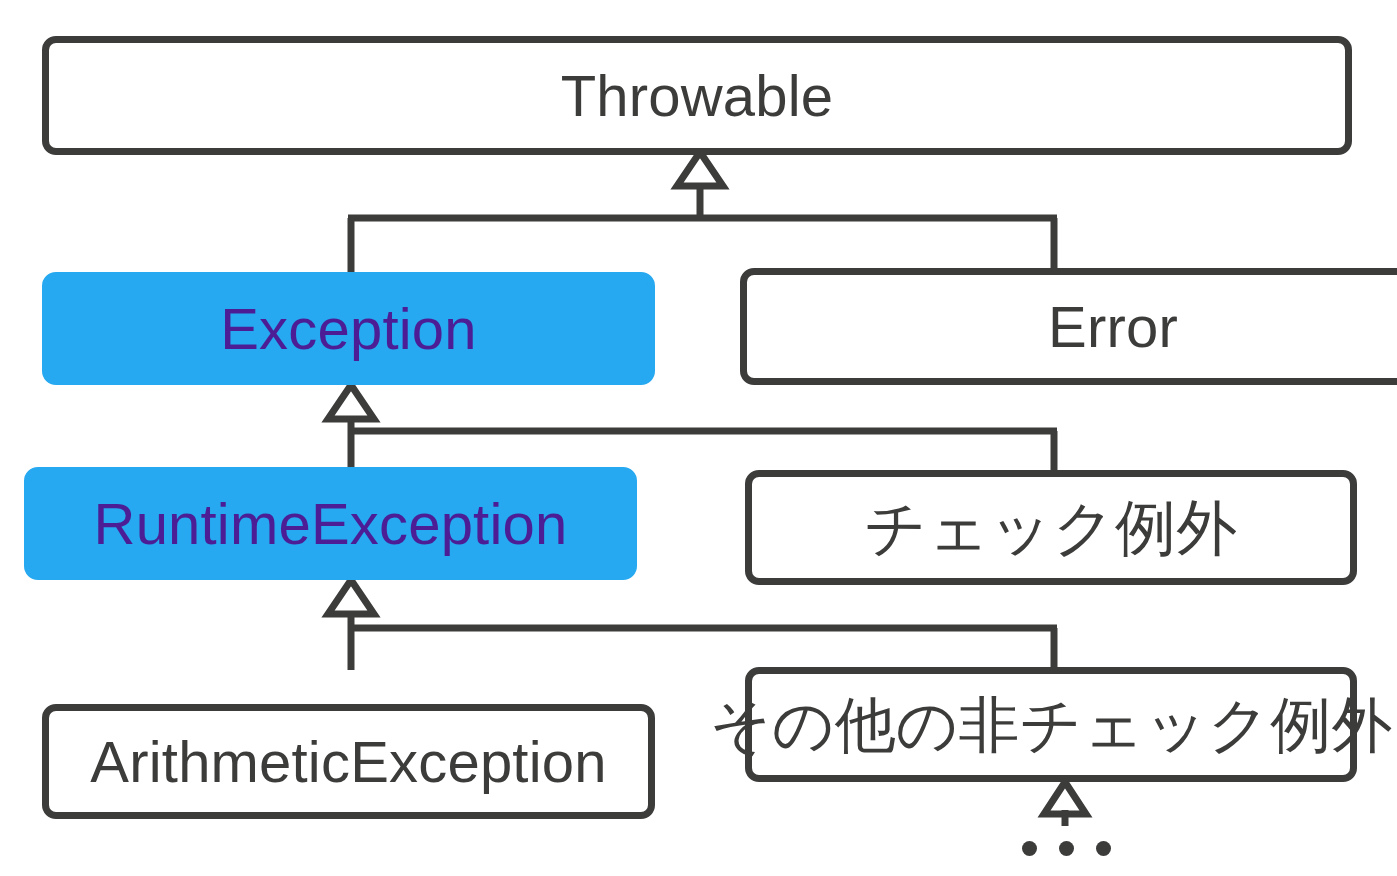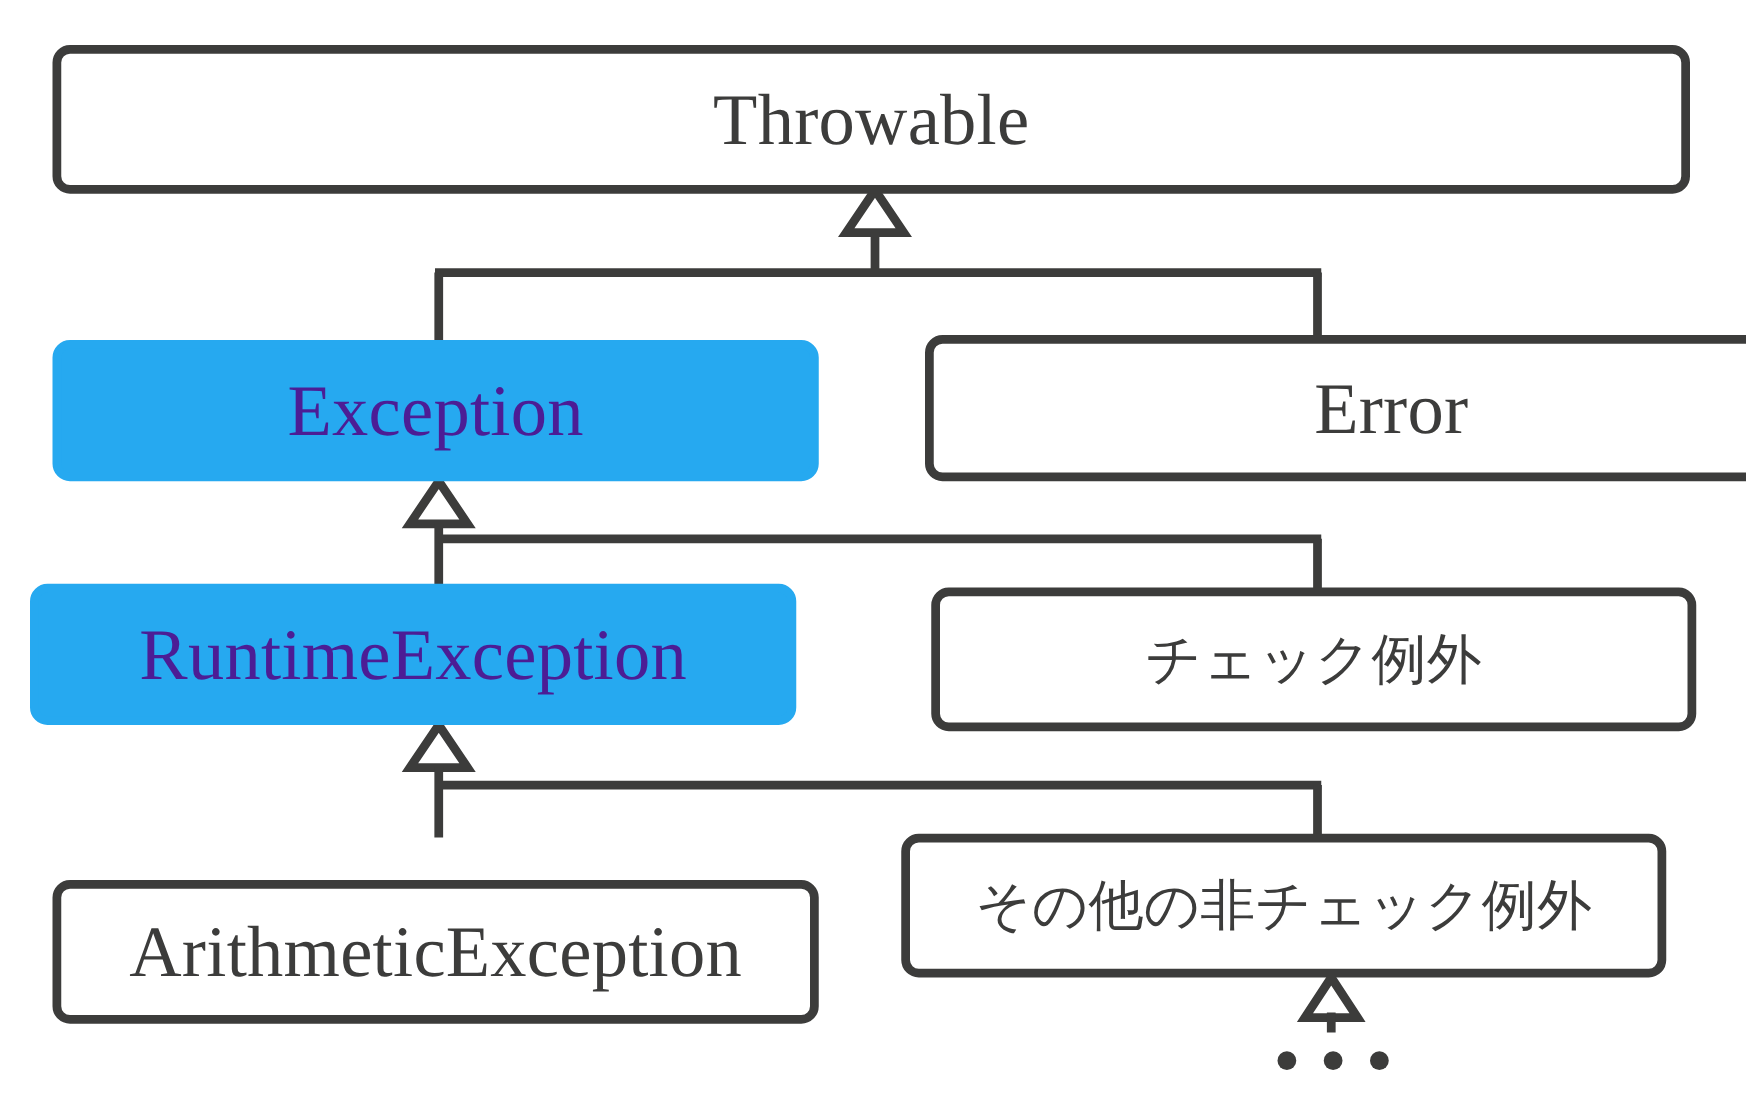--- a/index.html
+++ b/index.html
@@ -44,36 +44,35 @@
   .node-highlight {
     background: #26a9f0;
     border: 7px solid #26a9f0;
     color: #4c1d95;
     align-items: center;
   }
   .node-label {
     display: block;
     font-weight: 400;
     letter-spacing: 0.2px;
-    font-family: Liberation Serif, serif;
   }
   .lat-label {
     font-size: 58px;
   }
   .jp-label {
-    font-size: 44px;
+    font-size: 61px;
     font-family: "DejaVu Sans", "Liberation Sans", sans-serif;
   }
   #node-throwable   { left: 42px;  top: 36px;  width: 1310px; height: 119px; }
   #node-exception   { left: 42px;  top: 272px; width: 613px;  height: 113px; }
   #node-error       { left: 740px; top: 268px; width: 746px;  height: 117px; }
   #node-runtimeexception { left: 24px;  top: 467px; width: 613px;  height: 113px; }
   #node-checked     { left: 745px; top: 470px; width: 612px;  height: 115px; }
   #node-arithmetic  { left: 42px;  top: 667px; width: 613px;  height: 115px; margin-top: 37px; }
-  #node-unchecked   { left: 721px; top: 667px; width: 612px;  height: 115px; }
+  #node-unchecked   { left: 745px; top: 667px; width: 612px;  height: 115px; }
   .ellipsis {
     position: absolute;
     left: 1008px;
     top: 828px;
     width: 116px;
     height: 40px;
     display: flex;
     align-items: center;
     justify-content: center;
     gap: 22px;

